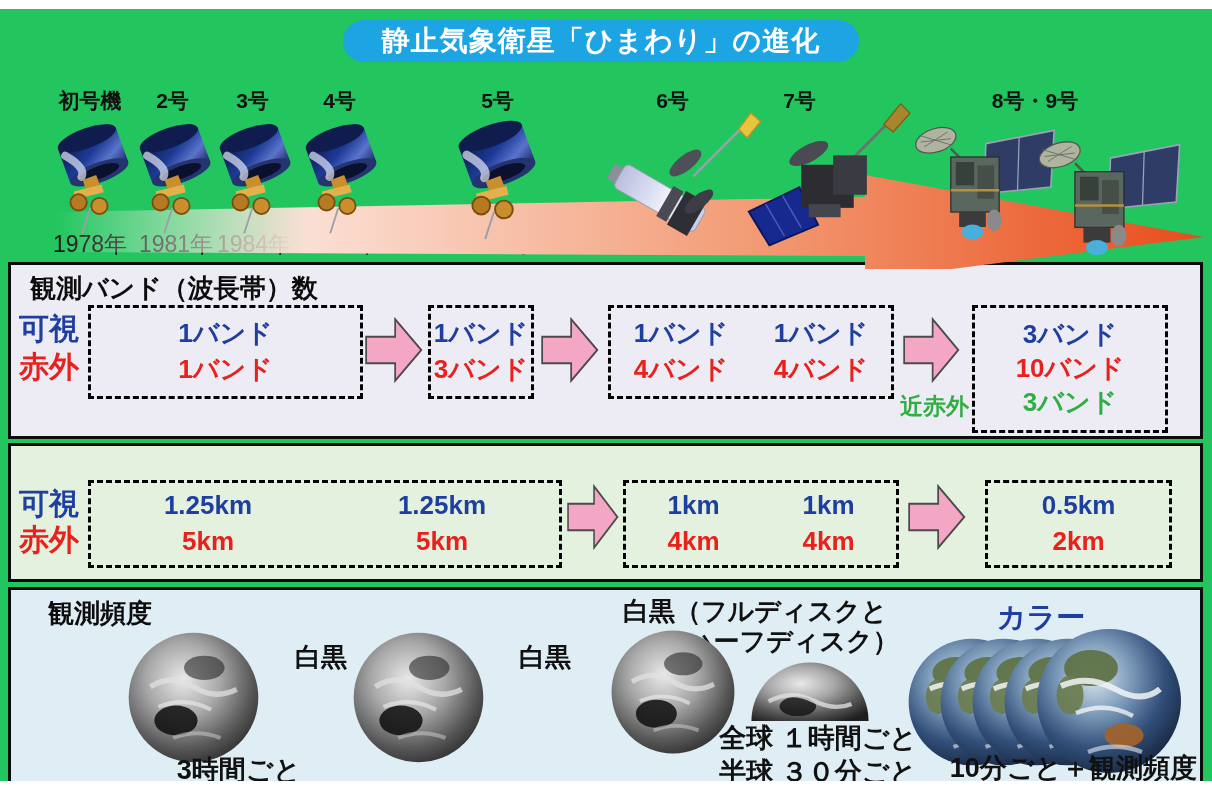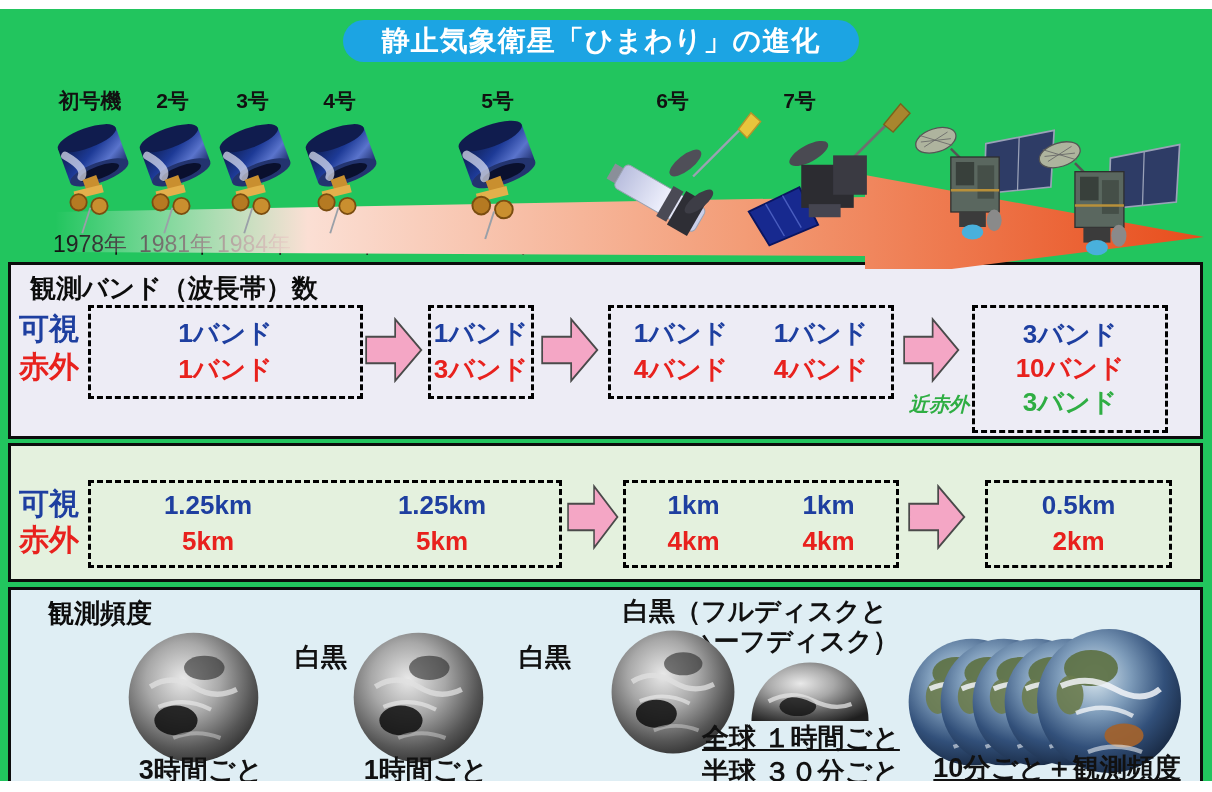--- a/index.html
+++ b/index.html
@@ -33,24 +33,24 @@
   .red   { color:#e8211d; }
   .green { color:#2fae43; }
   .dash-box {
     position:absolute; border:3px dashed #000;
     display:grid; align-content:center; justify-items:center; row-gap:6px;
   }
   .cols2 { grid-template-columns:1fr 1fr; justify-items:center; width:100%; }
   .dash-box.cols2 { grid-template-columns:1fr 1fr; }
   .val { font-size:26px; font-weight:bold; line-height:1.15; white-space:nowrap; }
   .parrow { position:absolute; }
-  .nir-label { position:absolute; font-size:20px; font-weight:bold; text-align:right; white-space:nowrap;font-style:italic; }
+  .nir-label { position:absolute; font-size:23px; font-weight:bold; text-align:right; white-space:nowrap; }
   
   .freq-label { position:absolute; font-size:26px; font-weight:600; color:#111; white-space:nowrap; }
-  .freq-caption { position:absolute; font-size:27px; font-weight:600; color:#111; text-align:center; white-space:nowrap; z-index:5;text-decoration:underline; }
+  .freq-caption { position:absolute; font-size:27px; font-weight:600; color:#111; text-align:right; white-space:nowrap; z-index:5; }
   .color-label { position:absolute; font-size:29px; font-weight:bold; color:#1e3fa0; text-align:center; }
   .earth { position:absolute; }
   .defs-holder { position:absolute; width:0; height:0; overflow:hidden; }
 </style>
 </head>
 <body>
 
 <div class="stage">
 
   <svg class="defs-holder" aria-hidden="true">
@@ -179,20 +179,21 @@
     <polygon points="55,203 865,188 865,166 1204,228 865,271 865,247 55,243" fill="url(#gradBand)"></polygon>
   </svg>
 
   <div class="sat-name" style="left:40px;width:100px;">初号機</div>
   <div class="sat-name" style="left:135px;width:75px;">2号</div>
   <div class="sat-name" style="left:215px;width:75px;">3号</div>
   <div class="sat-name" style="left:302px;width:75px;">4号</div>
   <div class="sat-name" style="left:460px;width:75px;">5号</div>
   <div class="sat-name" style="left:635px;width:75px;">6号</div>
   <div class="sat-name" style="left:762px;width:75px;">7号</div>
+  <div class="sat-name" style="left:955px;width:160px;">8号・9号</div>
 
   <svg class="sat-svg" style="left:48px;top:108px;" width="92" height="118">
       <use href="#sym-drum"></use>
     </svg>
   <svg class="sat-svg" style="left:130px;top:108px;" width="92" height="118">
       <use href="#sym-drum"></use>
     </svg>
   <svg class="sat-svg" style="left:210px;top:108px;" width="92" height="118">
       <use href="#sym-drum"></use>
     </svg>
@@ -305,33 +306,33 @@
     <svg class="earth" style="left:115px;top:40px;" width="135" height="135">
         <use href="#sym-earth-bw"></use>
       </svg>
     <div class="freq-label" style="left:284px;top:50px;">白黒</div>
     <div class="freq-caption" style="left:90px;top:162px;width:200px;">3時間ごと</div>
 
     <svg class="earth" style="left:340px;top:40px;" width="135" height="135">
         <use href="#sym-earth-bw"></use>
       </svg>
     <div class="freq-label" style="left:508px;top:50px;">白黒</div>
-    <div class="freq-caption" style="left:315px;top:162px;width:200px;">1時間ごと</div>
 
     <div class="freq-label" style="left:612px;top:4px;">白黒（フルディスクと</div>
     <div class="freq-label" style="left:676px;top:34px;">ハーフディスク）</div>
     <svg class="earth" style="left:598px;top:38px;" width="128" height="128">
         <use href="#sym-earth-bw"></use>
       </svg>
     <svg class="earth" style="left:738px;top:70px;" width="122" height="61">
         <use href="#sym-earth-bw-half"></use>
       </svg>
     <div class="freq-caption" style="left:674px;top:130px;width:232px;">全球 １時間ごと</div>
     <div class="freq-caption" style="left:674px;top:164px;width:232px;">半球 ３０分ごと</div>
 
+    <div class="color-label" style="left:940px;top:8px;width:180px;">カラー</div>
     <svg class="earth" style="left:895px;top:46px;" width="132" height="132">
         <use href="#sym-earth-color"></use>
       </svg>
     <svg class="earth" style="left:927px;top:46px;" width="132" height="132">
         <use href="#sym-earth-color"></use>
       </svg>
     <svg class="earth" style="left:959px;top:46px;" width="132" height="132">
         <use href="#sym-earth-color"></use>
       </svg>
     <svg class="earth" style="left:991px;top:46px;" width="132" height="132">

